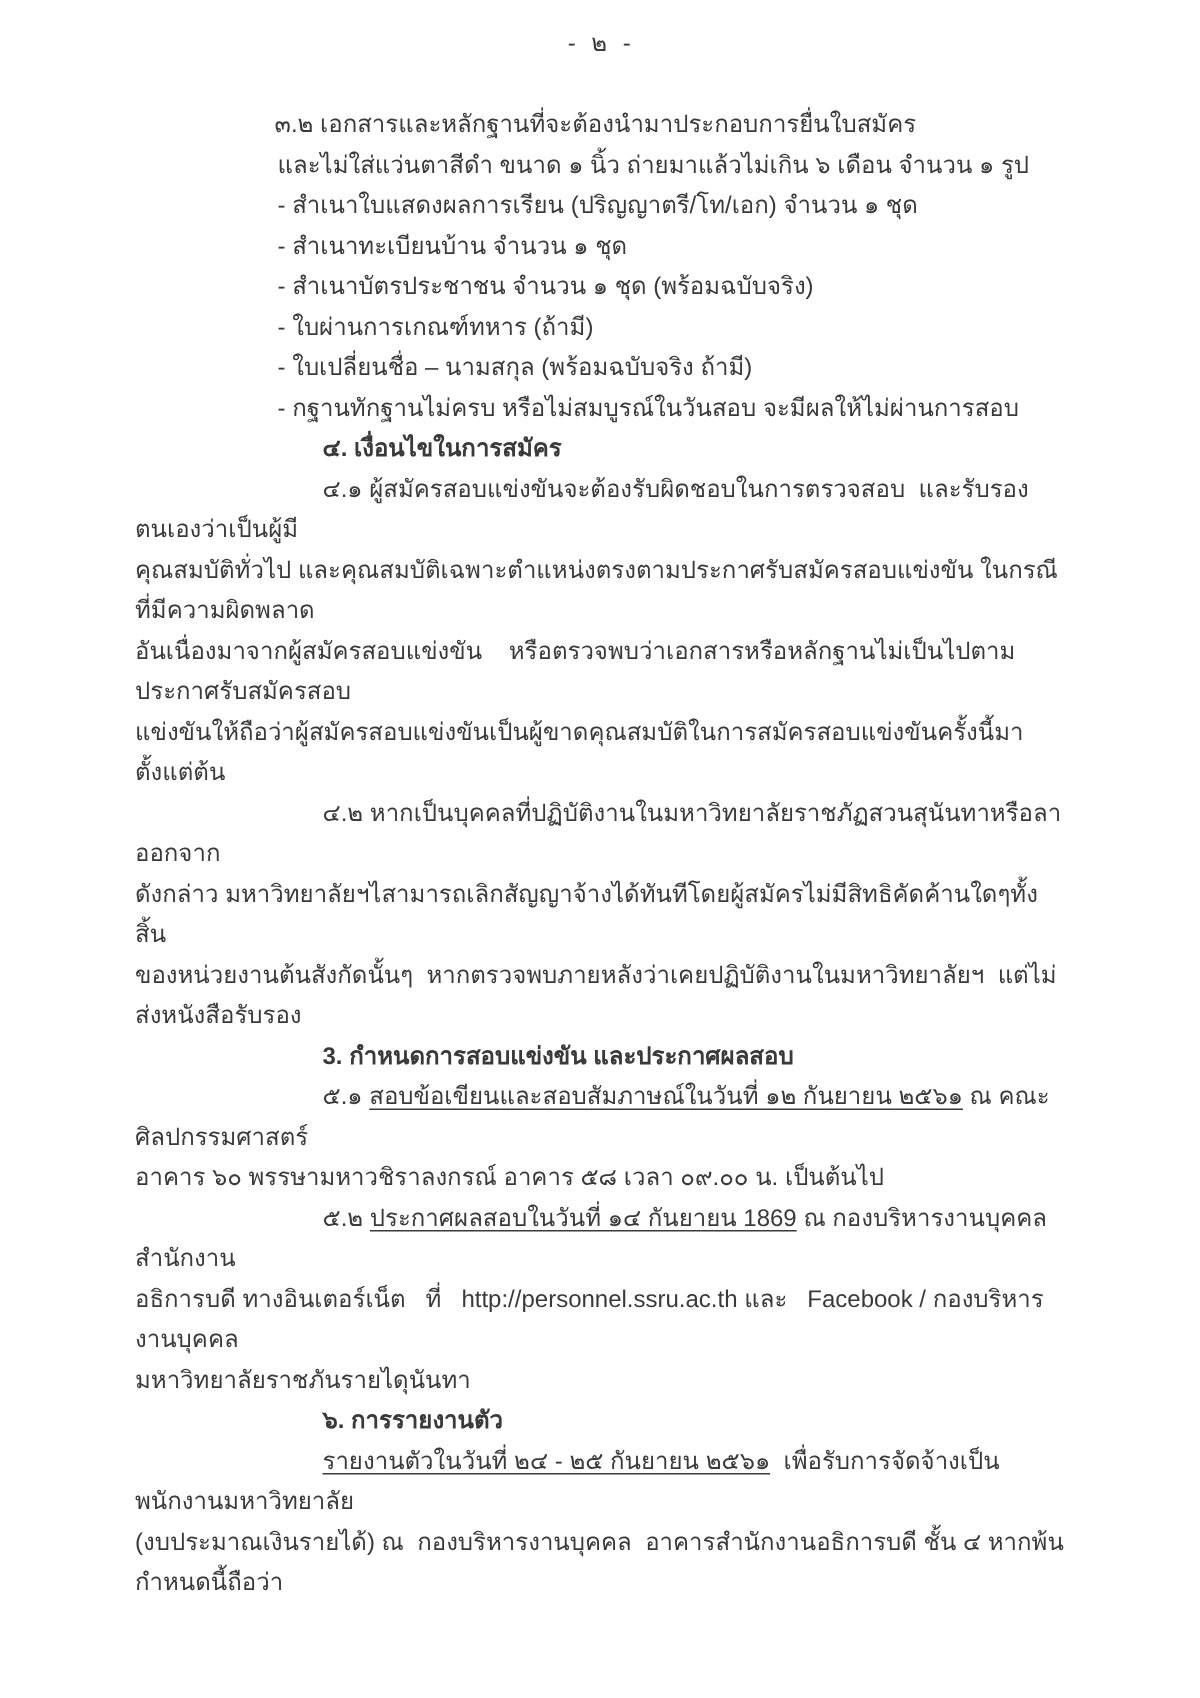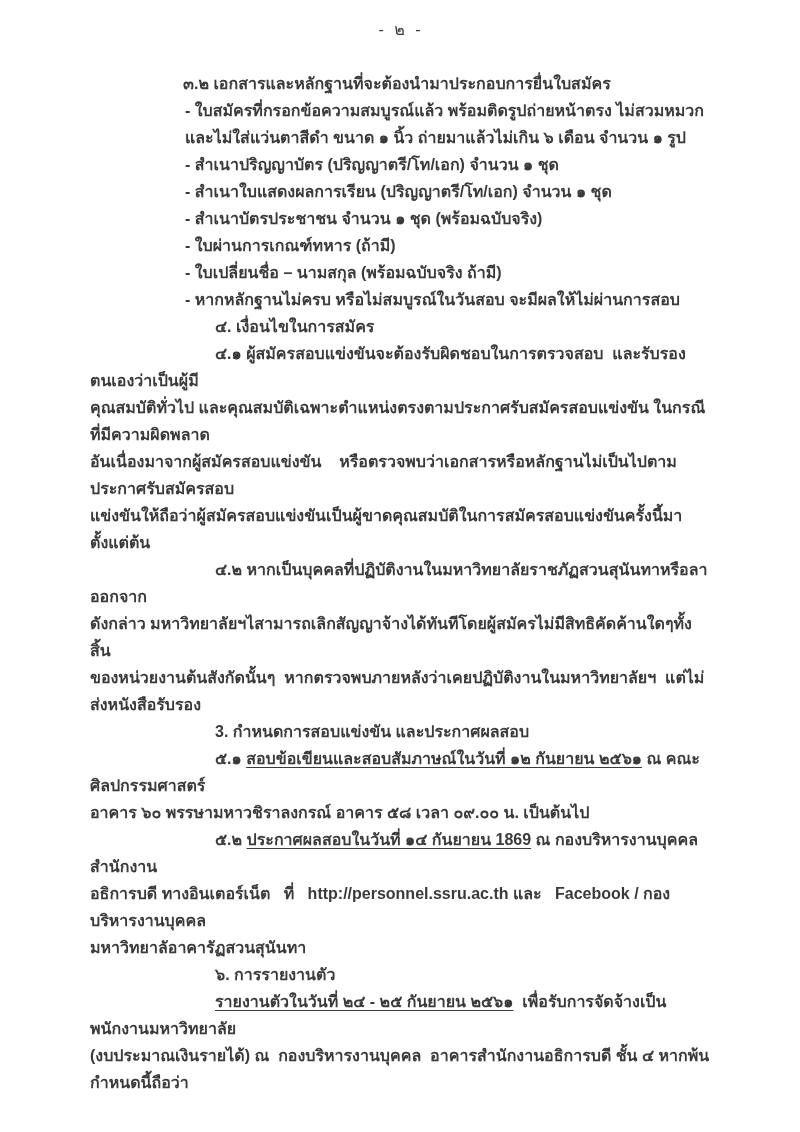--- a/index.html
+++ b/index.html
@@ -18,59 +18,57 @@
     margin:0 0 28px 0;
     text-align:center;
     letter-spacing:3px;
     line-height:24px;
   }
   .doc-body{margin:0;}
   .line{
     margin:0;
     line-height:27px;
     white-space:pre-wrap;
-    font-weight:bold;
   }
   .line.sub{padding-left:93px;}
   .line.list{padding-left:95px;}
   .line.heading{padding-left:125px;font-weight:bold;}
   .line.para{text-indent:125px;}
   .line.flush{padding-left:0;}
   .seg.b{font-weight:bold;}
   .seg.u{text-decoration:underline;text-underline-offset:3px;text-decoration-thickness:1px;}
 </style>
 </head>
 <body>
 
 <div class="page">
 
   <p class="page-number">- ๒ -</p>
 
   <div class="doc-body">
       <p class="line sub"><span class="seg">๓.๒ เอกสารและหลักฐานที่จะต้องนำมาประกอบการยื่นใบสมัคร</span></p>
-      <p class="line list"><span class="seg">- ใบสมัครที่กรอกข้อความสมบูรณ์แล้ว พร้อมติดรูปถ่ายหน้าตรง ไม่สวมหมวก</span></p>
       <p class="line list"><span class="seg">และไม่ใส่แว่นตาสีดำ ขนาด ๑ นิ้ว ถ่ายมาแล้วไม่เกิน ๖ เดือน จำนวน ๑ รูป</span></p>
-      <p class="line list"><span class="seg">- สำเนาปริญญาบัตร (ปริญญาตรี/โท/เอก) จำนวน ๑ ชุด</span></p>
       <p class="line list"><span class="seg">- สำเนาใบแสดงผลการเรียน (ปริญญาตรี/โท/เอก) จำนวน ๑ ชุด</span></p>
+      <p class="line list"><span class="seg">- สำเนาทะเบียนบ้าน จำนวน ๑ ชุด</span></p>
       <p class="line list"><span class="seg">- สำเนาบัตรประชาชน จำนวน ๑ ชุด (พร้อมฉบับจริง)</span></p>
       <p class="line list"><span class="seg">- ใบผ่านการเกณฑ์ทหาร (ถ้ามี)</span></p>
       <p class="line list"><span class="seg">- ใบเปลี่ยนชื่อ – นามสกุล (พร้อมฉบับจริง ถ้ามี)</span></p>
-      <p class="line list"><span class="seg">- หากหลักฐานไม่ครบ หรือไม่สมบูรณ์ในวันสอบ จะมีผลให้ไม่ผ่านการสอบ</span></p>
+      <p class="line list"><span class="seg">- กฐานทักฐานไม่ครบ หรือไม่สมบูรณ์ในวันสอบ จะมีผลให้ไม่ผ่านการสอบ</span></p>
       <p class="line heading"><span class="seg b">๔. เงื่อนไขในการสมัคร</span></p>
       <p class="line para"><span class="seg">๔.๑ ผู้สมัครสอบแข่งขันจะต้องรับผิดชอบในการตรวจสอบ  และรับรองตนเองว่าเป็นผู้มี</span></p>
       <p class="line flush"><span class="seg">คุณสมบัติทั่วไป และคุณสมบัติเฉพาะตำแหน่งตรงตามประกาศรับสมัครสอบแข่งขัน ในกรณีที่มีความผิดพลาด</span></p>
       <p class="line flush"><span class="seg">อันเนื่องมาจากผู้สมัครสอบแข่งขัน    หรือตรวจพบว่าเอกสารหรือหลักฐานไม่เป็นไปตามประกาศรับสมัครสอบ</span></p>
       <p class="line flush"><span class="seg">แข่งขันให้ถือว่าผู้สมัครสอบแข่งขันเป็นผู้ขาดคุณสมบัติในการสมัครสอบแข่งขันครั้งนี้มาตั้งแต่ต้น</span></p>
       <p class="line para"><span class="seg">๔.๒ หากเป็นบุคคลที่ปฏิบัติงานในมหาวิทยาลัยราชภัฏสวนสุนันทาหรือลาออกจาก</span></p>
       <p class="line flush"><span class="seg">ดังกล่าว มหาวิทยาลัยฯไสามารถเลิกสัญญาจ้างได้ทันทีโดยผู้สมัครไม่มีสิทธิคัดค้านใดๆทั้งสิ้น</span></p>
       <p class="line flush"><span class="seg">ของหน่วยงานต้นสังกัดนั้นๆ  หากตรวจพบภายหลังว่าเคยปฏิบัติงานในมหาวิทยาลัยฯ  แต่ไม่ส่งหนังสือรับรอง</span></p>
       <p class="line heading"><span class="seg b">3. กำหนดการสอบแข่งขัน และประกาศผลสอบ</span></p>
       <p class="line para"><span class="seg">๕.๑ </span><span class="seg u">สอบข้อเขียนและสอบสัมภาษณ์ในวันที่ ๑๒ กันยายน ๒๕๖๑</span><span class="seg"> ณ คณะศิลปกรรมศาสตร์</span></p>
       <p class="line flush"><span class="seg">อาคาร ๖๐ พรรษามหาวชิราลงกรณ์ อาคาร ๕๘ เวลา ๐๙.๐๐ น. เป็นต้นไป</span></p>
       <p class="line para"><span class="seg">๕.๒ </span><span class="seg u">ประกาศผลสอบในวันที่ ๑๔ กันยายน 1869</span><span class="seg"> ณ กองบริหารงานบุคคล สำนักงาน</span></p>
       <p class="line flush"><span class="seg">อธิการบดี ทางอินเตอร์เน็ต   ที่   http://personnel.ssru.ac.th และ   Facebook / กองบริหารงานบุคคล</span></p>
-      <p class="line flush"><span class="seg">มหาวิทยาลัอาคารัฏสวนสุนันทา</span></p>
+      <p class="line flush"><span class="seg">มหาวิทยาลัยราชภันรายไดุนันทา</span></p>
       <p class="line heading"><span class="seg b">๖. การรายงานตัว</span></p>
       <p class="line para"><span class="seg u">รายงานตัวในวันที่ ๒๔ - ๒๕ กันยายน ๒๕๖๑</span><span class="seg">  เพื่อรับการจัดจ้างเป็นพนักงานมหาวิทยาลัย</span></p>
       <p class="line flush"><span class="seg">(งบประมาณเงินรายได้) ณ  กองบริหารงานบุคคล  อาคารสำนักงานอธิการบดี ชั้น ๔ หากพ้นกำหนดนี้ถือว่า</span></p>
     </div>
 
 </div>
 
 </body></html>

